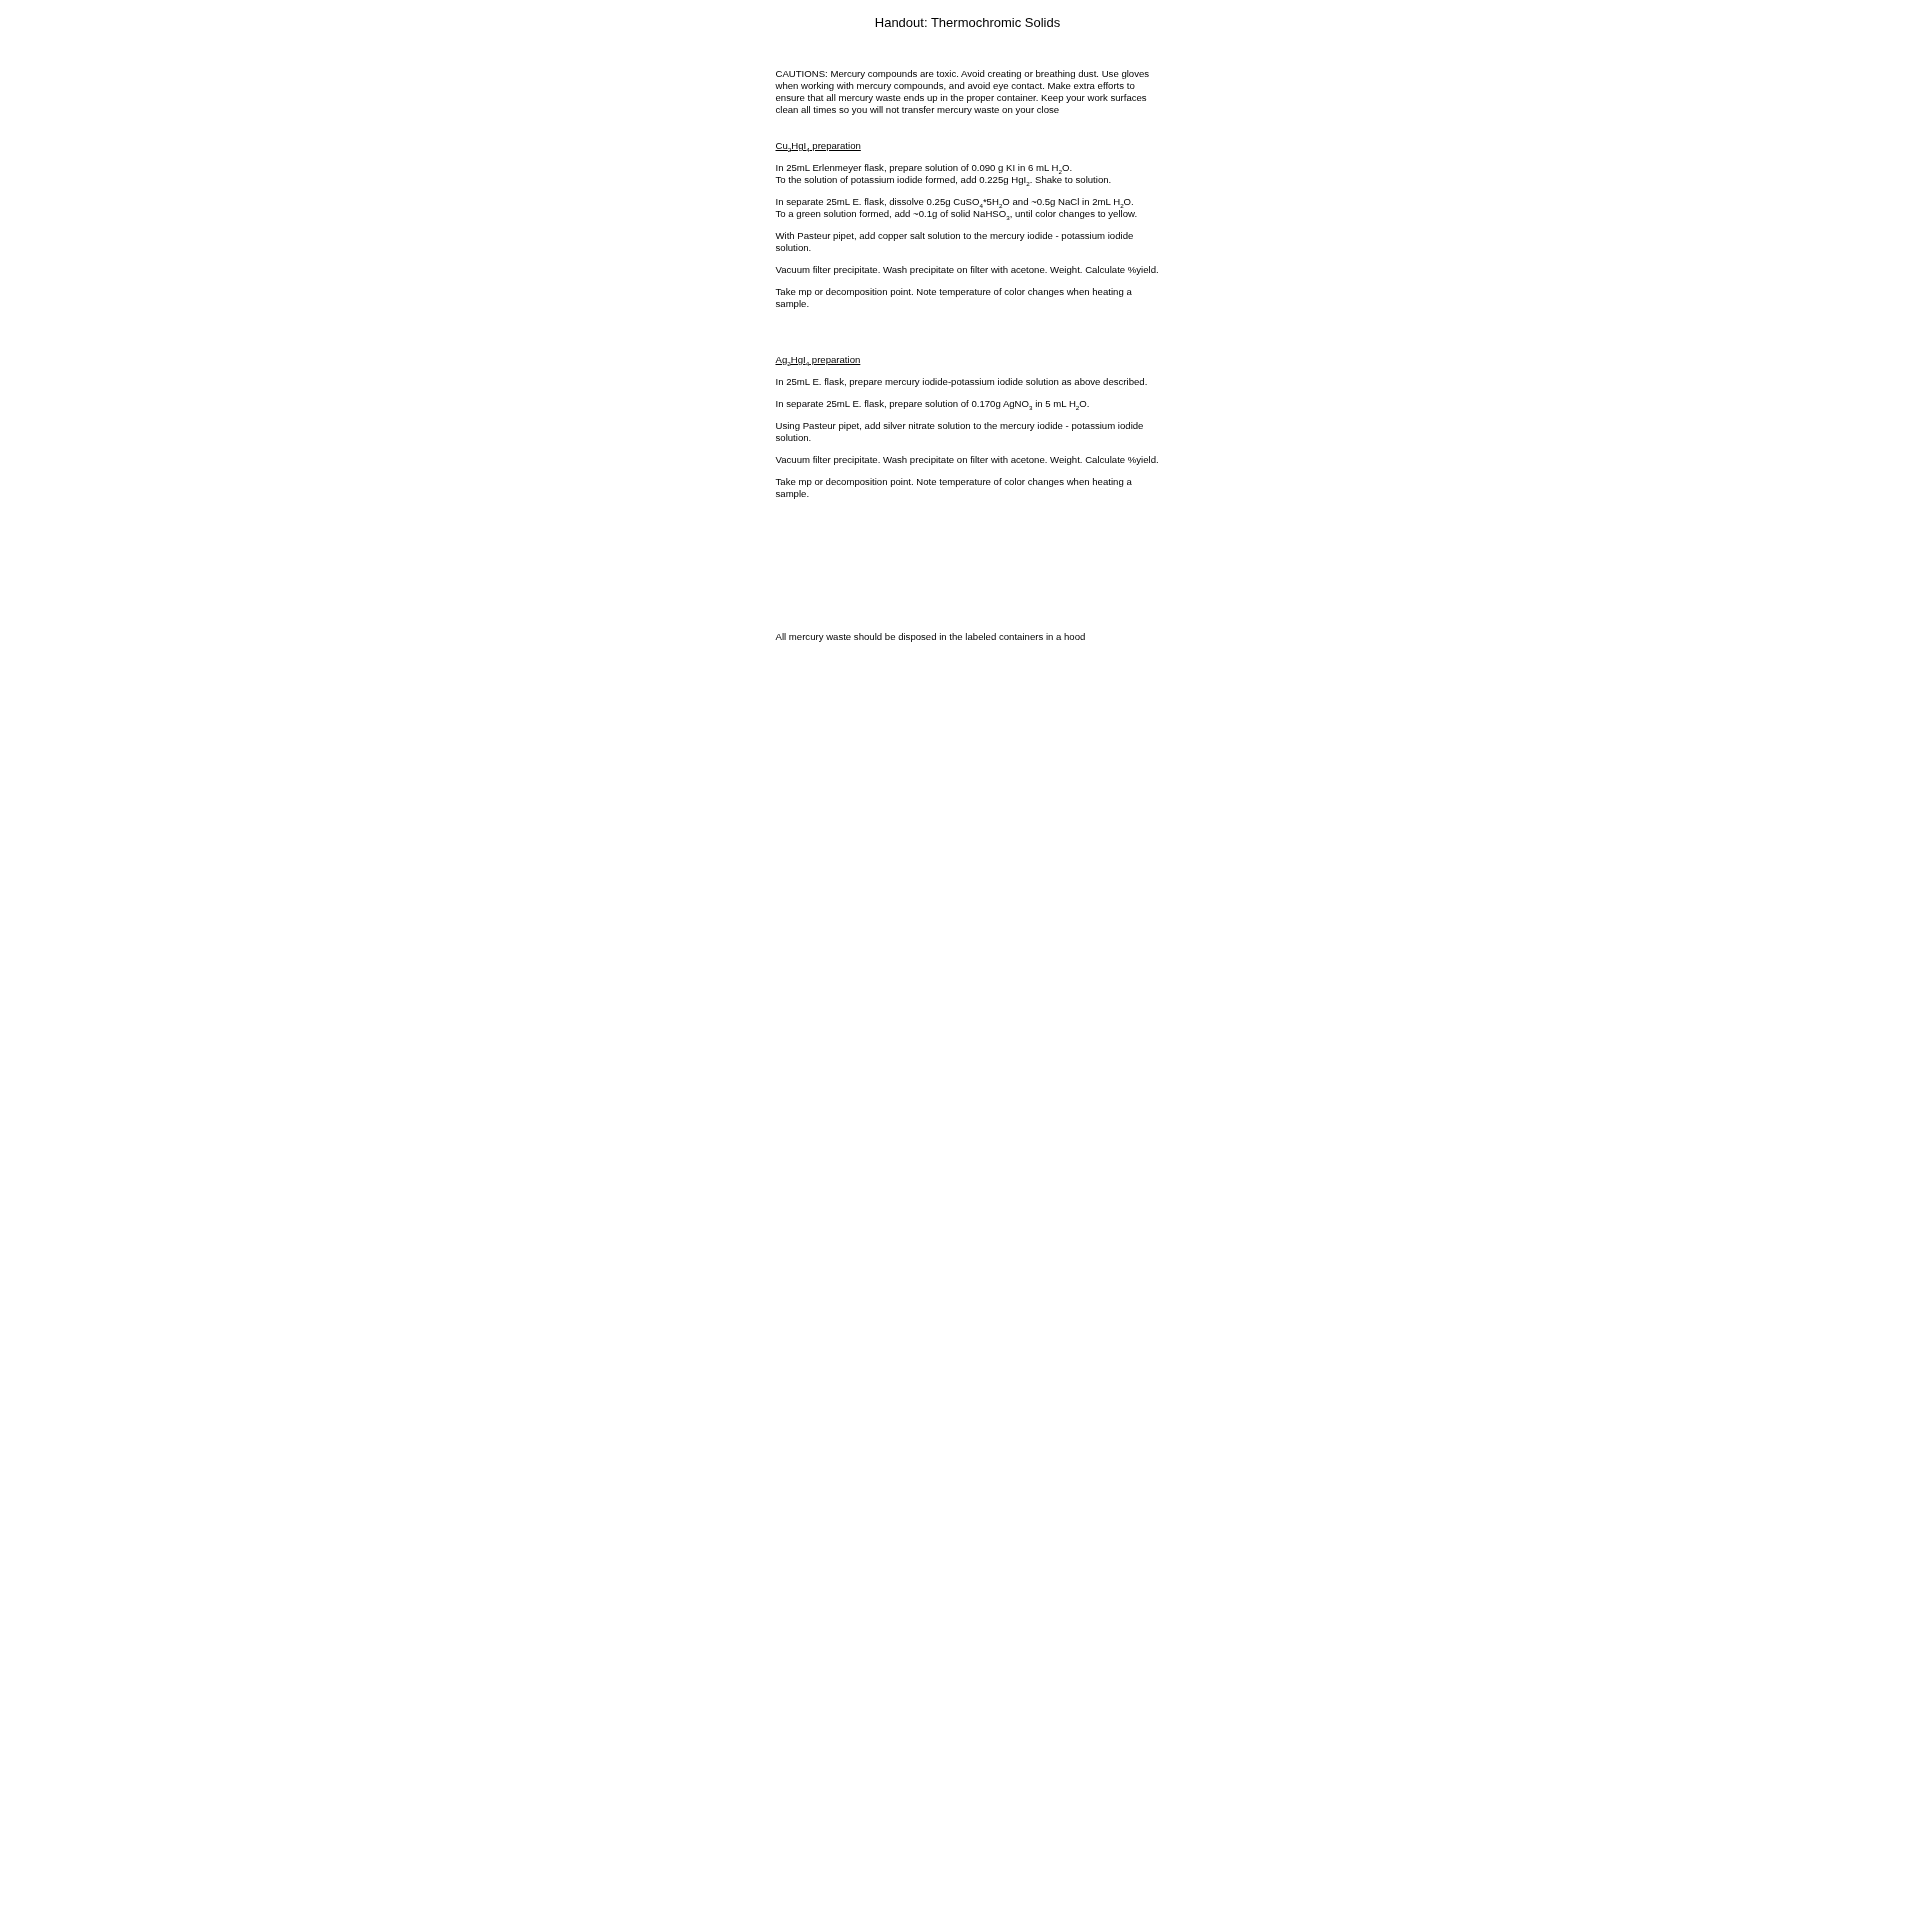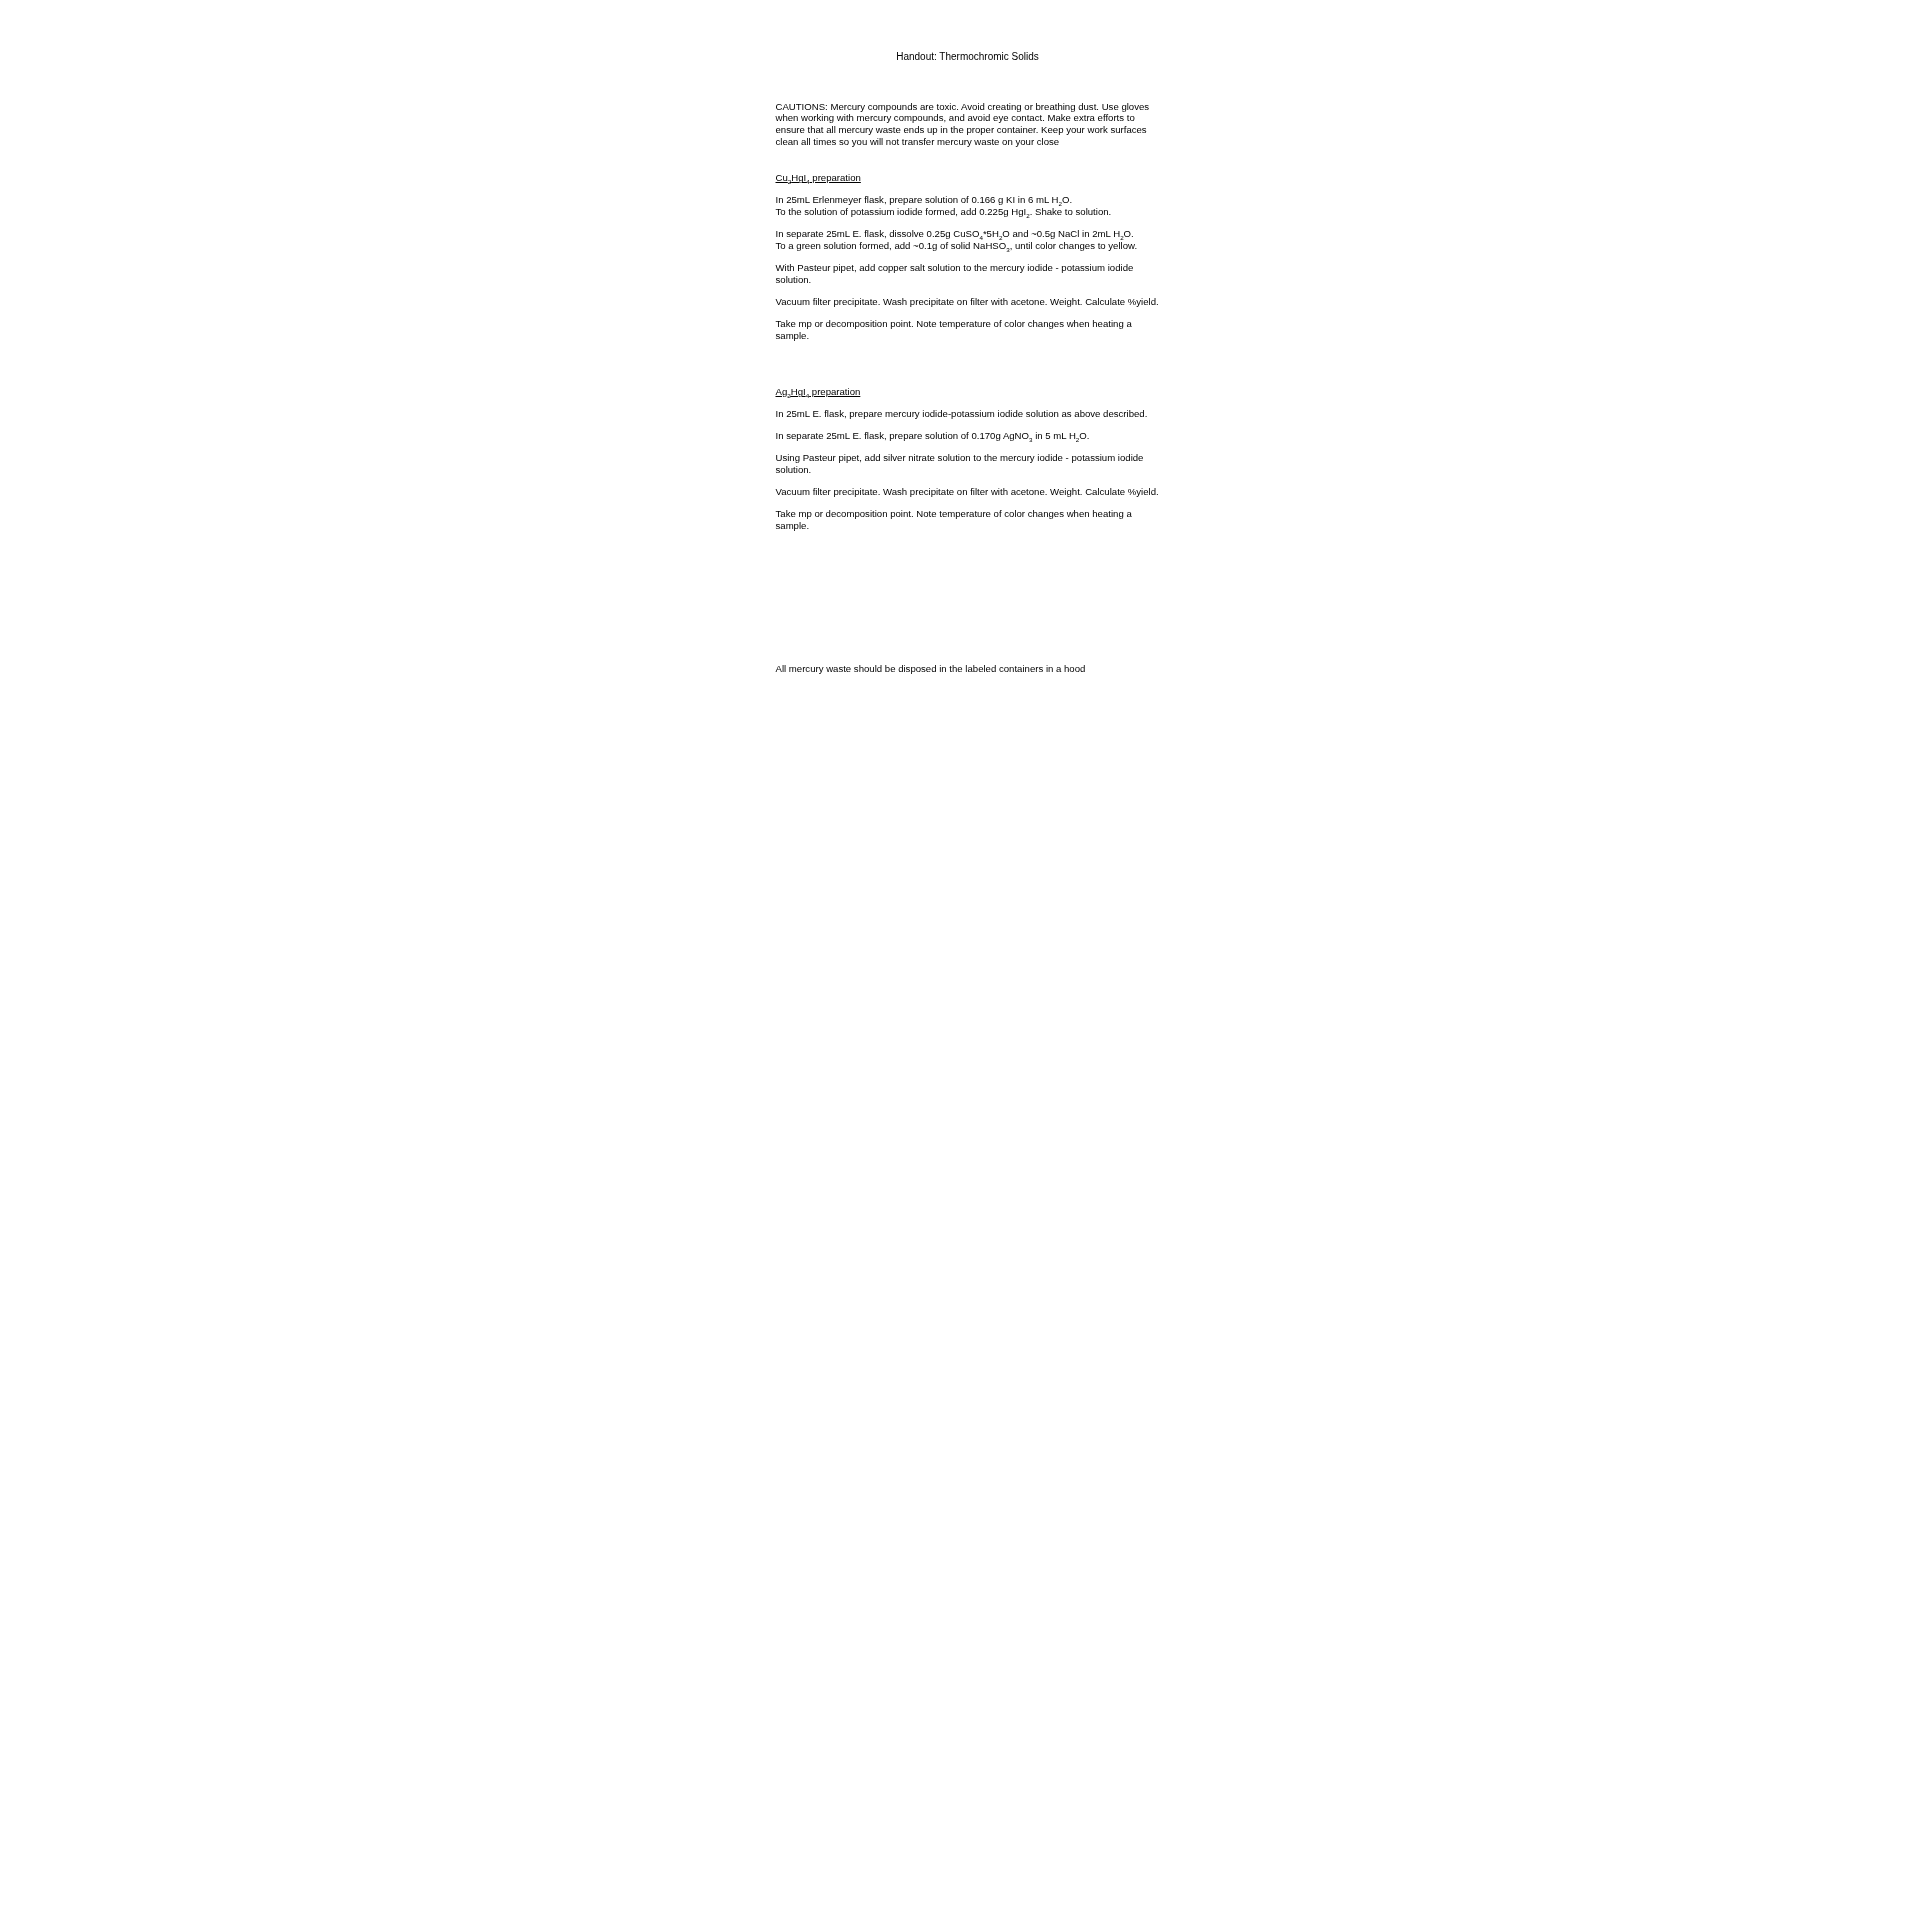--- a/index.html
+++ b/index.html
@@ -14,22 +14,22 @@
     margin: 0 auto;
     box-sizing: border-box;
     padding: 0 35px 23px 59px;
     background: #ffffff;
     color: #000000;
     font-family: "Liberation Sans", sans-serif;
     font-size: 9.6px;
     line-height: 1.25;
   }
   .doc-title {
-    margin: 51px 0 0 0;
-    font-size: 10px;
+    margin: 15px 0 0 0;
+    font-size: 13px;
     font-weight: normal;
     text-align: center;
     white-space: pre-wrap;
   }
   .cautions {
     margin: 37px 0 0 0;
     font-weight: bold;
   }
   .section-heading {
     margin: 24px 0 0 0;
@@ -55,21 +55,21 @@
 <body>
 
 <div class="page">
 
   <p class="doc-title">Handout: Thermochromic Solids</p>
 
   <p class="cautions"><span class="b">CAUTIONS: Mercury compounds are toxic. Avoid creating or breathing dust. Use gloves when working with mercury compounds, and avoid eye contact. Make extra efforts to ensure that all mercury waste ends up in the proper container. Keep your work surfaces clean all times so you will not transfer mercury waste on your close</span></p>
 
   <p class="section-heading"><span>Cu</span><sub class="sub">2</sub><span>HgI</span><sub class="sub">4</sub><span> preparation</span></p>
 
-  <p class="para"><span>In 25mL Erlenmeyer flask, prepare solution of </span><span class="b">0.166 g</span><span> KI in 6 mL H</span><sub class="sub">2</sub><span>O.</span><br><span>To the solution of potassium iodide formed, add </span><span class="b">0.225g</span><span> HgI</span><sub class="sub">2</sub><span>. Shake to solution.</span></p>
+  <p class="para"><span>In 25mL Erlenmeyer flask, prepare solution of </span><span class="b">0.090 g</span><span> KI in 6 mL H</span><sub class="sub">2</sub><span>O.</span><br><span>To the solution of potassium iodide formed, add </span><span class="b">0.225g</span><span> HgI</span><sub class="sub">2</sub><span>. Shake to solution.</span></p>
 
   <p class="para"><span>In separate 25mL E. flask, dissolve </span><span class="b">0.25g</span><span> CuSO</span><sub class="sub">4</sub><span>*5H</span><sub class="sub">2</sub><span>O and </span><span class="b">~0.5g</span><span> NaCl in 2mL H</span><sub class="sub">2</sub><span>O.</span><br><span>To a green solution formed, add </span><span class="b">~0.1g</span><span> of solid NaHSO</span><sub class="sub">3</sub><span>, until color changes to yellow.</span></p>
 
   <p class="para"><span>With Pasteur pipet, add copper salt solution to the mercury iodide - potassium iodide solution.</span></p>
 
   <p class="para"><span>Vacuum filter precipitate. Wash precipitate on filter with acetone. Weight. Calculate %yield.</span></p>
 
   <p class="para"><span>Take mp or decomposition point. Note temperature of color changes when heating a sample.</span></p>
 
   <p class="section-heading ag"><span>Ag</span><sub class="sub">2</sub><span>HgI</span><sub class="sub">4</sub><span> preparation</span></p>

